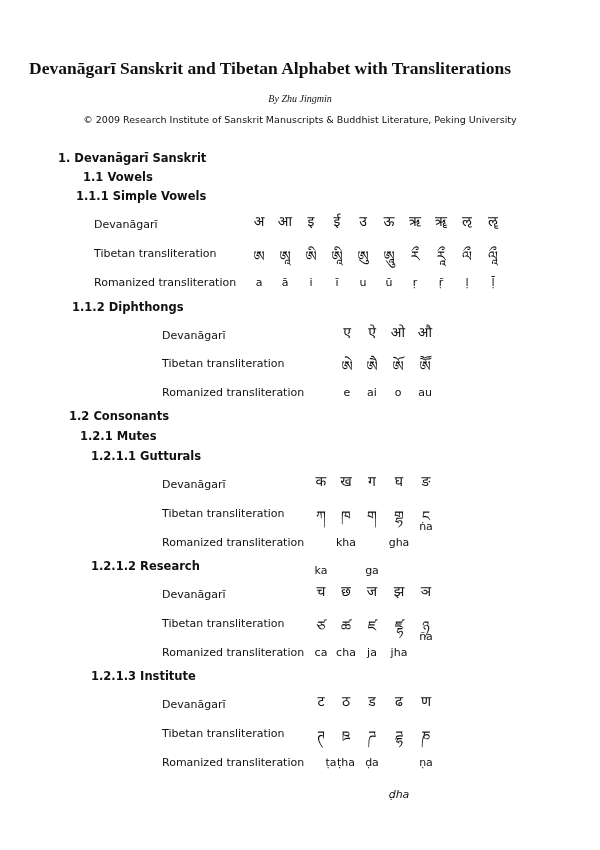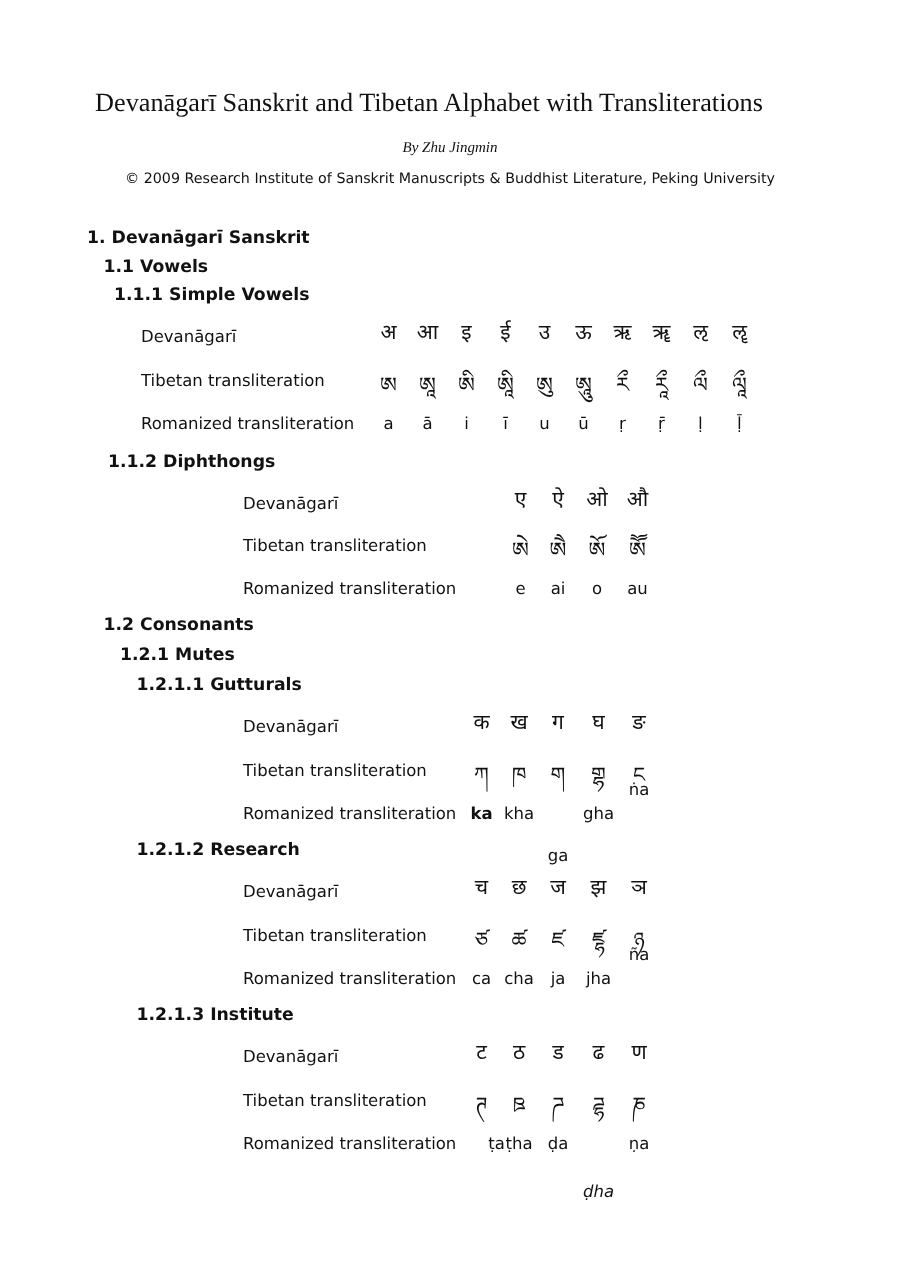--- a/index.html
+++ b/index.html
@@ -1,34 +1,34 @@
 <!DOCTYPE html>
 <html><head>
 <meta charset="utf-8">
 <style>
   html, body { margin:0; padding:0; background:#ffffff; }
   body { width:600px; height:850px; position:relative; overflow:hidden; color:#111; font-family:"DejaVu Sans", sans-serif; }
-  .title { position:absolute; top:58px; left:16px; width:540px; text-align:center; font-family:"Liberation Serif", serif; font-weight:normal; font-size:17.5px; }
+  .title { position:absolute; top:58px; left:0; width:540px; text-align:center; font-family:"Liberation Serif", serif; font-weight:bold; font-size:17.5px; }
   .author { position:absolute; top:93px; left:0; width:600px; text-align:center; font-family:"Liberation Serif", serif; font-style:italic; font-size:10px; }
   .copyright { position:absolute; top:114px; left:0; width:600px; text-align:center; font-size:9.5px; }
   .h { position:absolute; font-weight:bold; font-size:11.5px; white-space:nowrap; }
   .lbl { position:absolute; font-size:11px; white-space:nowrap; }
   .cell { position:absolute; font-size:11px; text-align:center; white-space:nowrap; transform:translateX(-50%); }
   .deva { font-size:14px; }
   .tib { font-size:14px; }
 </style>
 </head>
 <body>
 
 <div class="title">Devanāgarī Sanskrit and Tibetan Alphabet with Transliterations</div>
 <div class="author">By Zhu Jingmin</div>
 <div class="copyright">© 2009 Research Institute of Sanskrit Manuscripts &amp; Buddhist Literature, Peking University</div>
 
 <div class="h" style="top:151px;left:58px;">1. Devanāgarī Sanskrit</div>
-<div class="h" style="top:170px;left:69px;">1.1 Vowels</div>
+<div class="h" style="top:170px;left:83px;">1.1 Vowels</div>
 <div class="h" style="top:189px;left:76px;">1.1.1 Simple Vowels</div>
 
 <div>
   <div class="lbl" style="top:218px;left:94px;">Devanāgarī</div>
   <div class="lbl" style="top:247px;left:94px;">Tibetan transliteration</div>
   <div class="lbl" style="top:276px;left:94px;">Romanized transliteration</div>
 
   <div class="cell deva" style="top:211px;left:259px;">अ</div>
   <div class="cell deva" style="top:211px;left:285px;">आ</div>
   <div class="cell deva" style="top:211px;left:311px;">इ</div>
@@ -100,21 +100,21 @@
   <div class="cell deva" style="top:471px;left:372px;">ग</div>
   <div class="cell deva" style="top:471px;left:399px;">घ</div>
   <div class="cell deva" style="top:471px;left:426px;">ङ</div>
 
   <div class="cell tib" style="top:500px;left:321px;">ཀ</div>
   <div class="cell tib" style="top:500px;left:346px;">ཁ</div>
   <div class="cell tib" style="top:500px;left:372px;">ག</div>
   <div class="cell tib" style="top:500px;left:399px;">གྷ</div>
   <div class="cell tib" style="top:500px;left:426px;">ང</div>
 
-  <div class="cell" style="top:536px;left:321px;font-weight:bold;">ka</div>
+  <div class="cell" style="top:564px;left:321px;">ka</div>
   <div class="cell" style="top:536px;left:346px;">kha</div>
   <div class="cell" style="top:536px;left:372px;margin-top:28px;">ga</div>
   <div class="cell" style="top:536px;left:399px;">gha</div>
   <div class="cell" style="top:520px;left:426px;">ṅa</div>
 </div>
 
 <div class="h" style="top:559px;left:91px;">1.2.1.2 Research</div>
 
 <div>
   <div class="lbl" style="top:588px;left:162px;">Devanāgarī</div>

